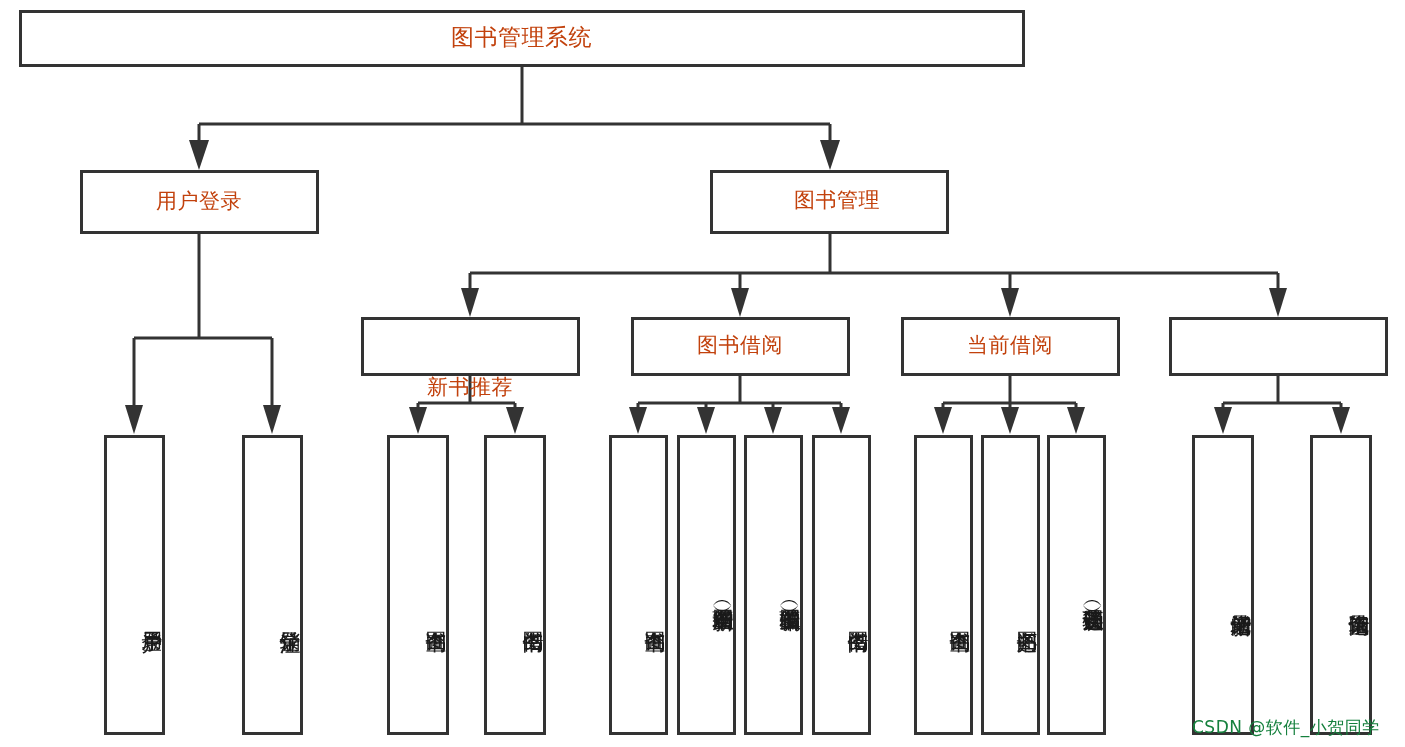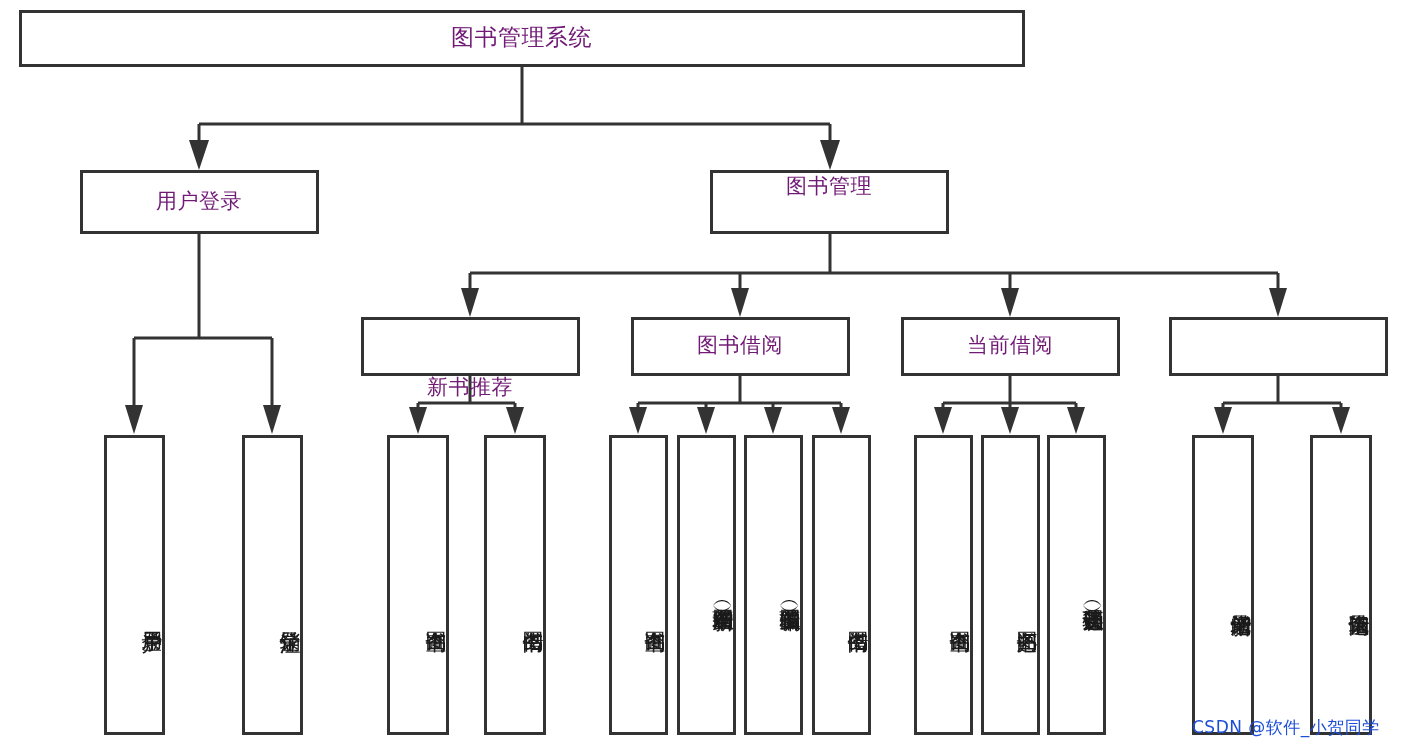--- a/index.html
+++ b/index.html
@@ -37,21 +37,21 @@
   }
   .arrow-head {
     fill: #333333;
     stroke: none;
   }
   .node-label-h {
     position: absolute;
     display: flex;
     align-items: center;
     justify-content: center;
-    color: #701a75;
+    color: #c2410c;
     font-size: 21px;
     line-height: 1.2;
     letter-spacing: 0.5px;
     white-space: nowrap;
     pointer-events: none;
   }
   .node-label-v {
     position: absolute;
     display: flex;
     align-items: flex-start;
@@ -61,21 +61,21 @@
     line-height: 1.08;
     letter-spacing: 0px;
     writing-mode: vertical-rl;
     text-orientation: upright;
     white-space: nowrap;
     pointer-events: none;
     padding-top: 6px;
   }
   .watermark {
     position: absolute;
-    color: #1d4ed8;
+    color: #15803d;
     font-size: 17px;
     letter-spacing: 0.5px;
     white-space: nowrap;
     pointer-events: none;
   }
 </style>
 </head>
 <body>
 
 <div id="diagram-root">
@@ -169,21 +169,21 @@
     <polygon class="arrow-head" points="1332,407 1350,407 1341,434"></polygon>
 
     <rect class="node-box" x="1193.5" y="436.5" width="59" height="297"></rect>
     <rect class="node-box" x="1311.5" y="436.5" width="59" height="297"></rect>
 
   </svg>
 
   <div class="node-label-h" style="left:20px; top:11px; width:1003px; height:54px; font-size:23px;">图书管理系统</div>
 
   <div class="node-label-h" style="left:81px; top:171px; width:236px; height:61px;">用户登录</div>
-  <div class="node-label-h" style="left:711px; top:156px; width:236px; height:61px;">图书管理</div>
+  <div class="node-label-h" style="left:711px; top:170px; width:236px; height:61px;padding-left:8px;">图书管理</div>
 
   <div class="node-label-h" style="left:362px; top:318px; width:216px; height:56px;margin-top:42px;">新书推荐</div>
   <div class="node-label-h" style="left:632px; top:318px; width:216px; height:56px;text-align:center;">图书借阅</div>
   <div class="node-label-h" style="left:902px; top:318px; width:216px; height:56px;">当前借阅</div>
 
   <div class="node-label-v" style="left:105px; top:484px; width:58px; height:250px;">用户登录</div>
   <div class="node-label-v" style="left:243px; top:484px; width:58px; height:250px;">注销登录</div>
 
   <div class="node-label-v" style="left:388px; top:484px; width:59px; height:250px;">查询图书</div>
   <div class="node-label-v" style="left:485px; top:484px; width:59px; height:250px;">借阅图书</div>

